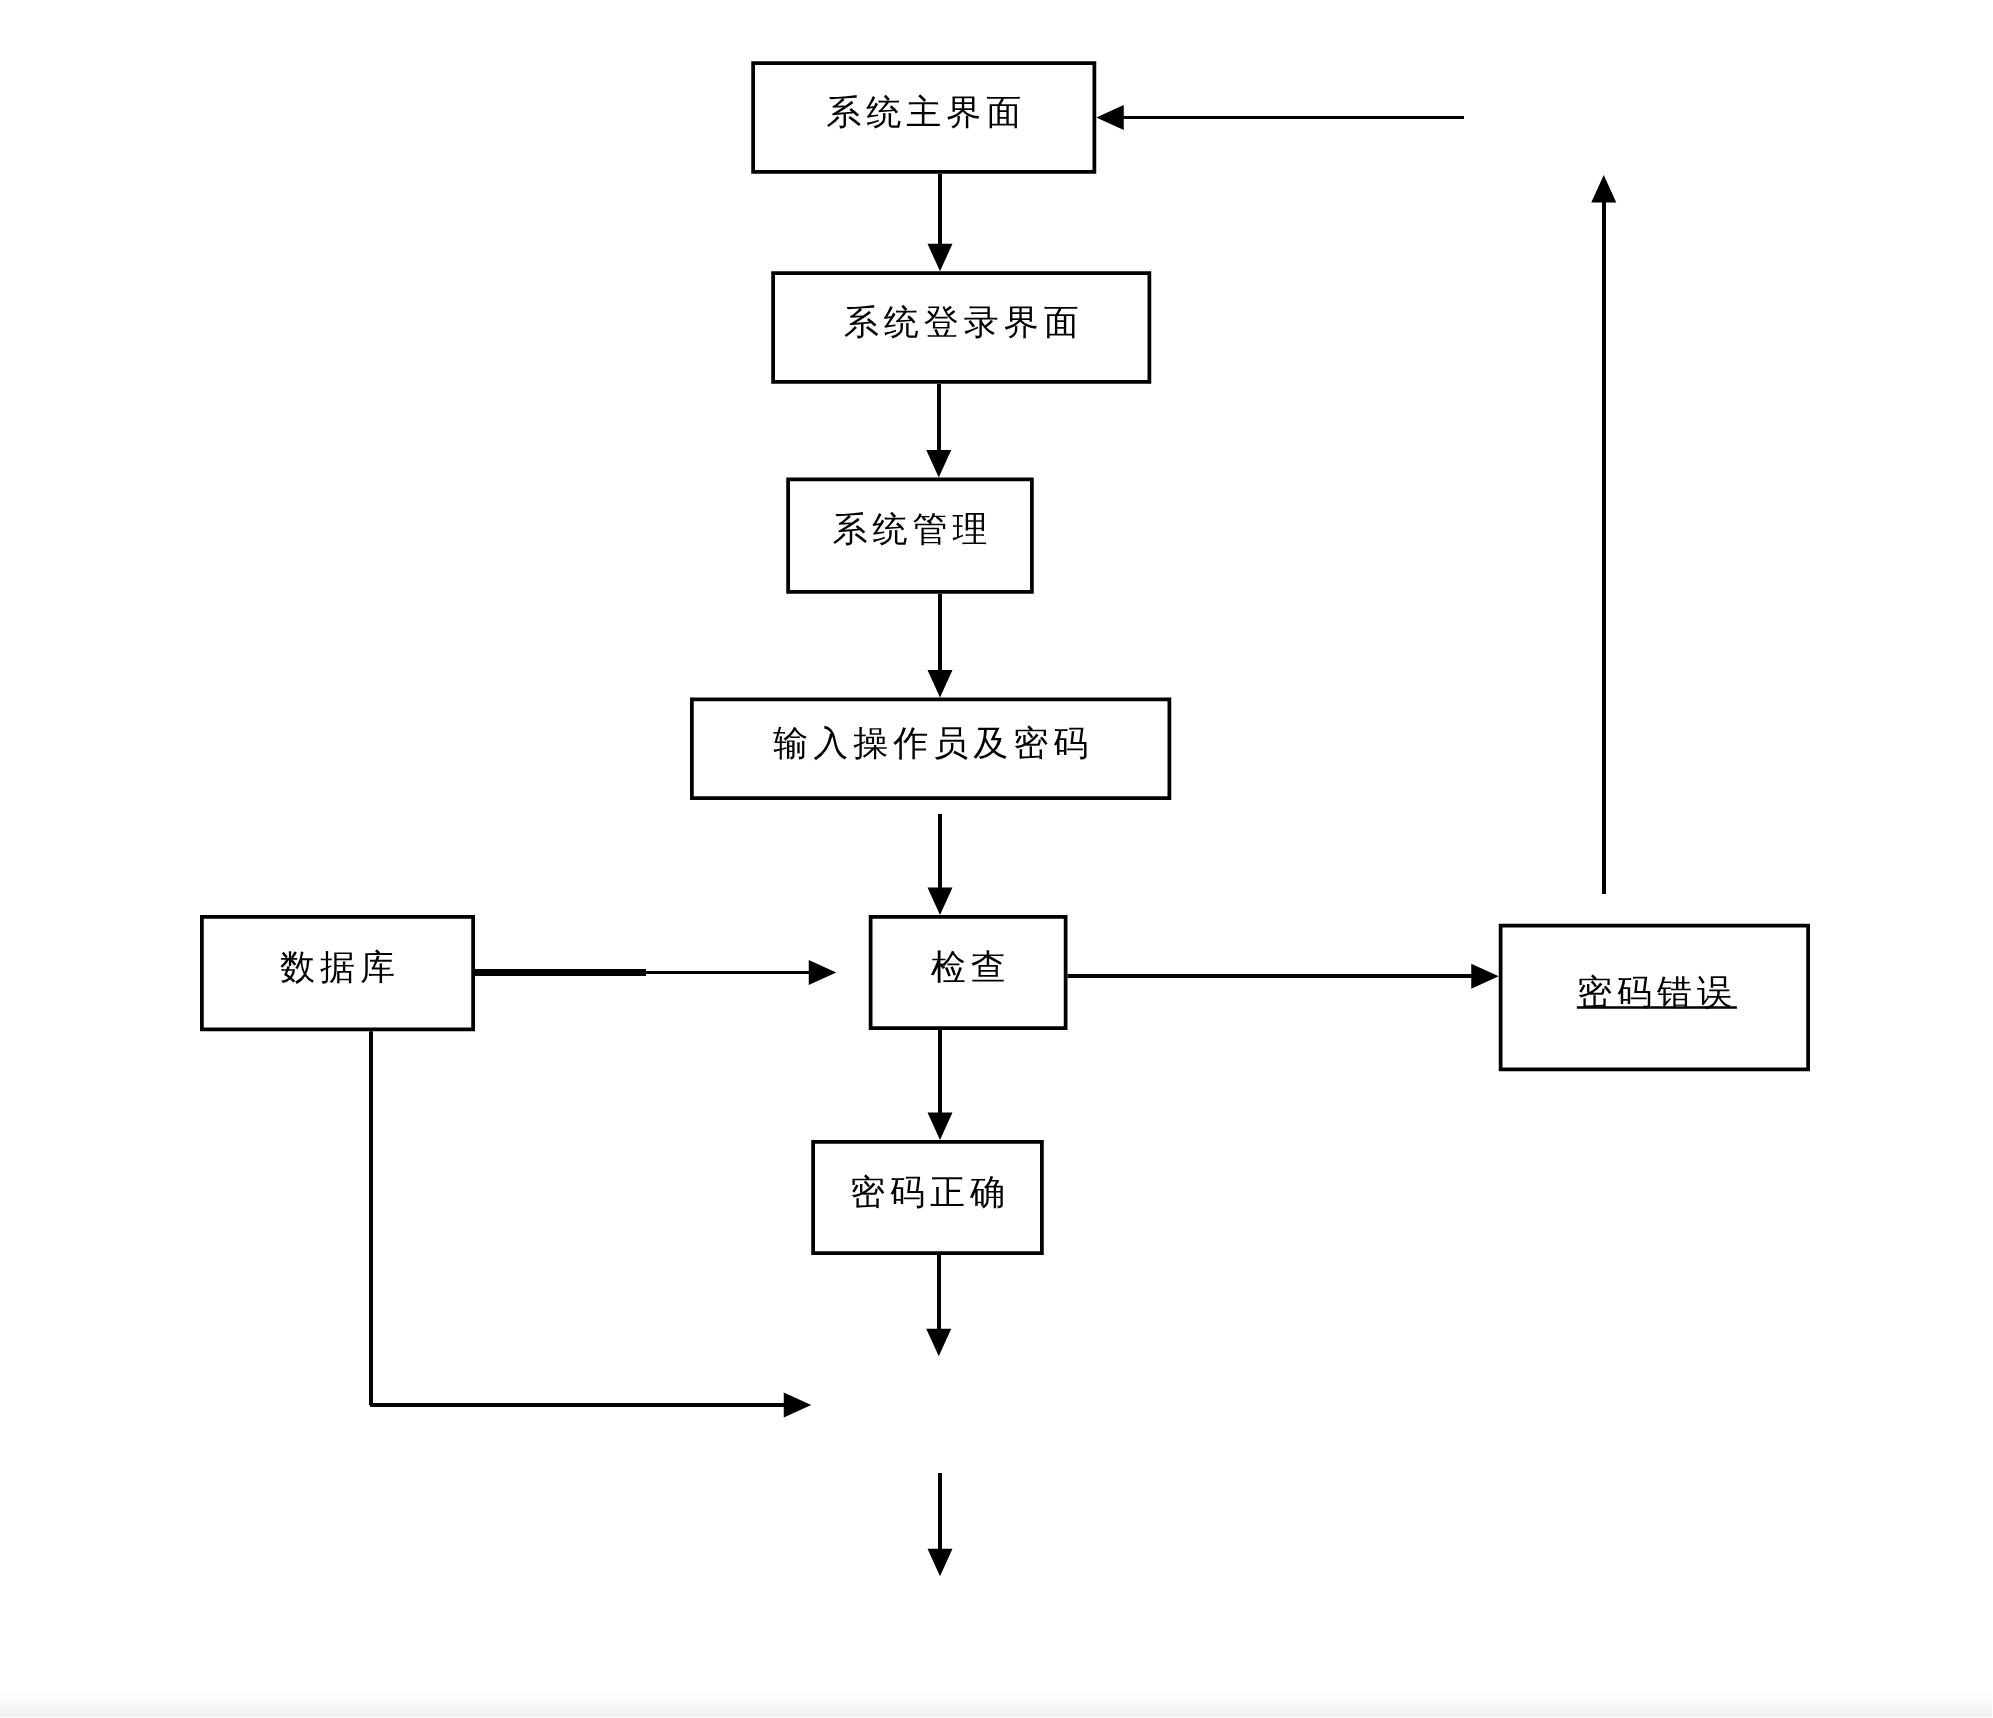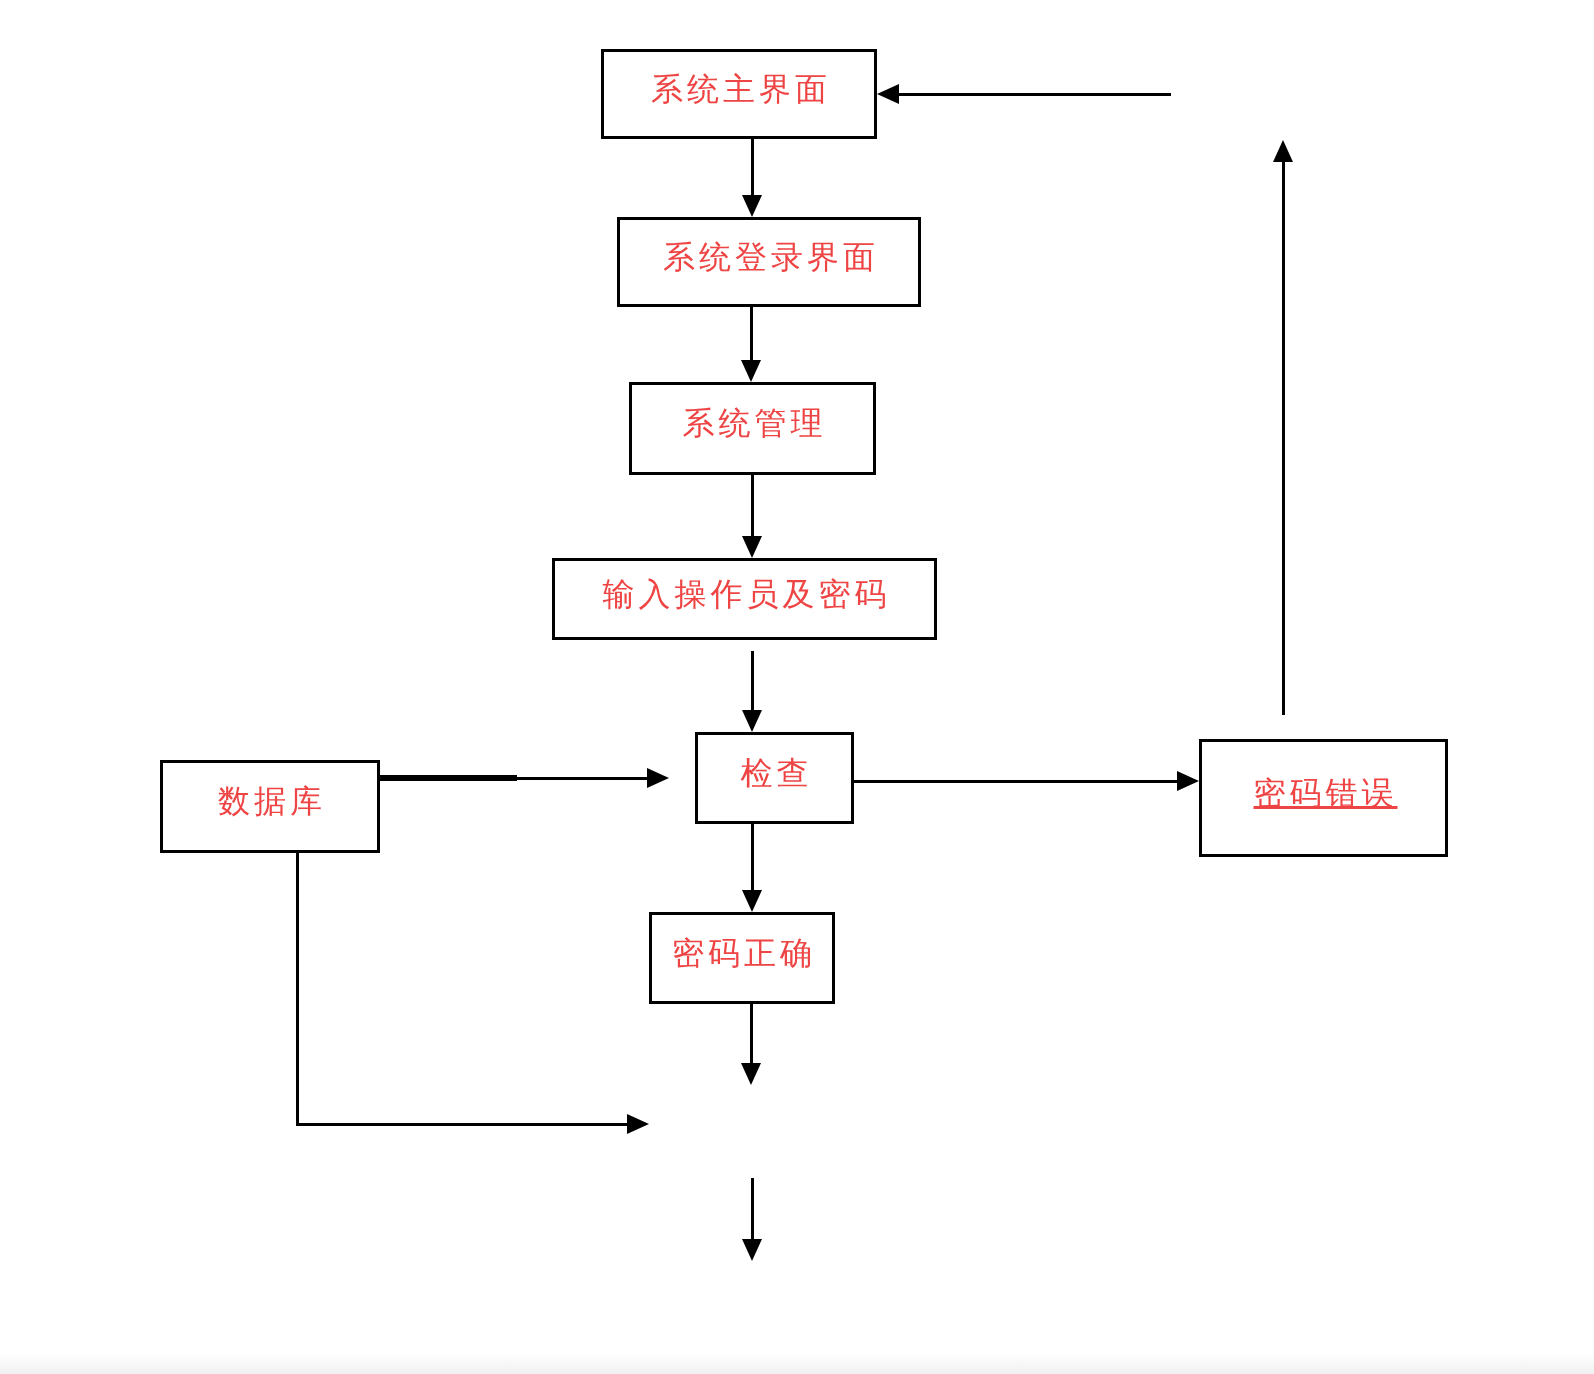--- a/index.html
+++ b/index.html
@@ -26,34 +26,34 @@
   }
   .node {
     position: absolute;
     box-sizing: border-box;
     border: 3px solid #000000;
     background: #ffffff;
     display: flex;
     align-items: center;
     justify-content: center;
     padding-bottom: 9px;
-    color: #ef4444;
-    font-size: 32px;
+    color: #000000;
+    font-size: 28px;
     letter-spacing: 4px;
     white-space: nowrap;
     z-index: 2;
   }
   .node .lbl { transform: translateX(2px); }
   
   #n-main        { left: 601px;  top: 49px;   width: 276px; height: 90px; }
   #n-errorinfo   { left: 1171px; top: 48px;   width: 247px; height: 92px; }
   #n-login       { left: 593px;  top: 217px;  width: 304px; height: 90px; margin-left: 24px; }
-  #n-sysmgmt     { left: 629px;  top: 382px;  width: 247px; height: 93px; }
+  #n-sysmgmt     { left: 629px;  top: 382px;  width: 198px; height: 93px; }
   #n-input       { left: 552px;  top: 558px;  width: 385px; height: 82px; }
-  #n-database    { left: 160px;  top: 732px;  width: 220px; height: 93px; margin-top: 28px; }
+  #n-database    { left: 160px;  top: 732px;  width: 220px; height: 93px; }
   #n-check       { left: 695px;  top: 732px;  width: 159px; height: 92px; }
   #n-pwdwrong    { left: 1199px; top: 739px;  width: 249px; height: 118px; text-decoration: underline; }
   #n-pwdcorrect  { left: 649px;  top: 912px;  width: 186px; height: 92px; }
   #n-funcui      { left: 649px;  top: 1085px; width: 248px; height: 93px; }
   #n-funcproc    { left: 649px;  top: 1261px; width: 248px; height: 92px; }
 
   svg.connectors {
     position: absolute;
     left: 0; top: 0;
     width: 1594px;

